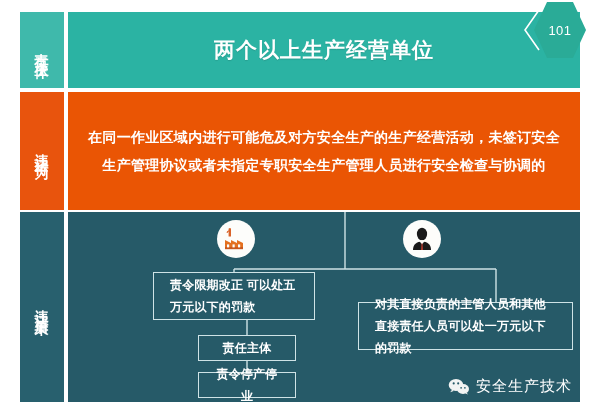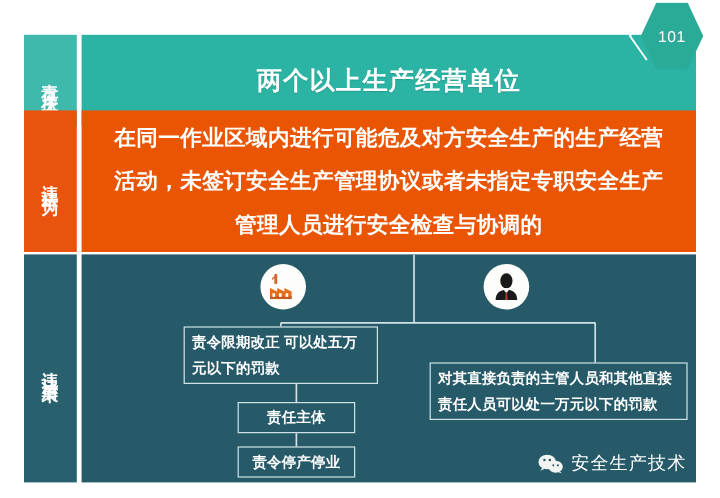--- a/index.html
+++ b/index.html
@@ -51,21 +51,21 @@
   .row-body {
     position: absolute;
     left: 48px;
     top: 0;
     right: 0;
     height: 100%;
     box-sizing: border-box;
   }
 
   
-  #row-subject { top: 29px; height: 76px; }
+  #row-subject { top: 12px; height: 76px; }
   #row-subject .row-label { background: #3fb9ab; }
   #row-subject .row-body  { background: #2bb3a3; }
   #header-title {
     position: absolute;
     left: 0; right: 0; top: 0; bottom: 0;
     display: flex;
     align-items: center;
     justify-content: center;
     color: #ffffff;
     font-size: 21px;
@@ -108,21 +108,21 @@
   #row-act { top: 92px; height: 118px; }
   #row-act .row-label { background: #e8540d; }
   #row-act .row-body  { background: #ea5504; }
   #act-text {
     position: absolute;
     left: 20px; right: 20px; top: 0; bottom: 0;
     display: flex;
     align-items: center;
     justify-content: center;
     color: #ffffff;
-    font-size: 18px;
+    font-size: 14px;
     font-weight: bold;
     line-height: 2.0;
     text-align: center;
     letter-spacing: .3px;
   }
 
   
   #row-consequence { top: 212px; height: 190px; }
   #row-consequence .row-label { background: #28606e; }
   #row-consequence .row-body  { background: #265a68; }
@@ -154,21 +154,21 @@
     position: absolute;
     box-sizing: border-box;
     border: 1.3px solid #cfe3e6;
     color: #ffffff;
     font-size: 12px;
     font-weight: bold;
     line-height: 1.85;
     letter-spacing: .2px;
     display: flex;
     align-items: center;
-    padding: 3px 6px;
+    padding: 3px 16px;
   }
   #box-correct {
     left: 85px; top: 60px;
     width: 162px; height: 48px;
     justify-content: flex-start;
     text-align: left;
   }
   #box-overdue {
     left: 130px; top: 123px;
     width: 98px; height: 26px;

